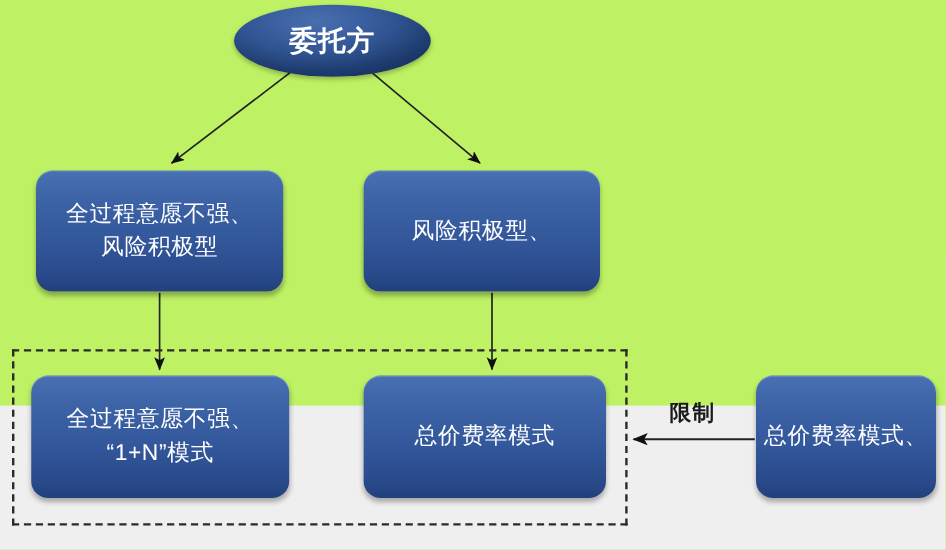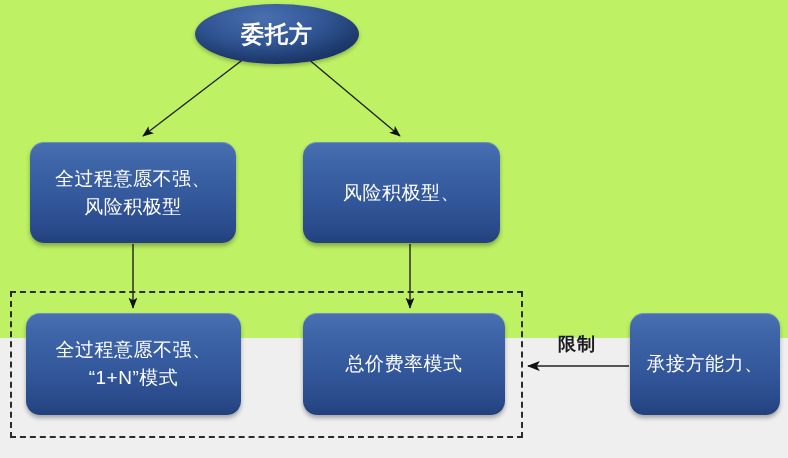--- a/index.html
+++ b/index.html
@@ -156,19 +156,19 @@
   </div>
 
   <div class="node-box" style="left:303px; top:313px; width:202px; height:102px;">
     <div>
       <span class="line">总价费率模式</span>
     </div>
   </div>
 
   <div class="node-box" style="left:630px; top:313px; width:150px; height:102px;">
     <div>
-      <span class="line">承接方能力、</span>
+      <span class="line">总价费率模式、</span>
     </div>
   </div>
 
   <div class="edge-label" style="left:558px; top:332px;">限制</div>
 
 </div>
 
 </body></html>

